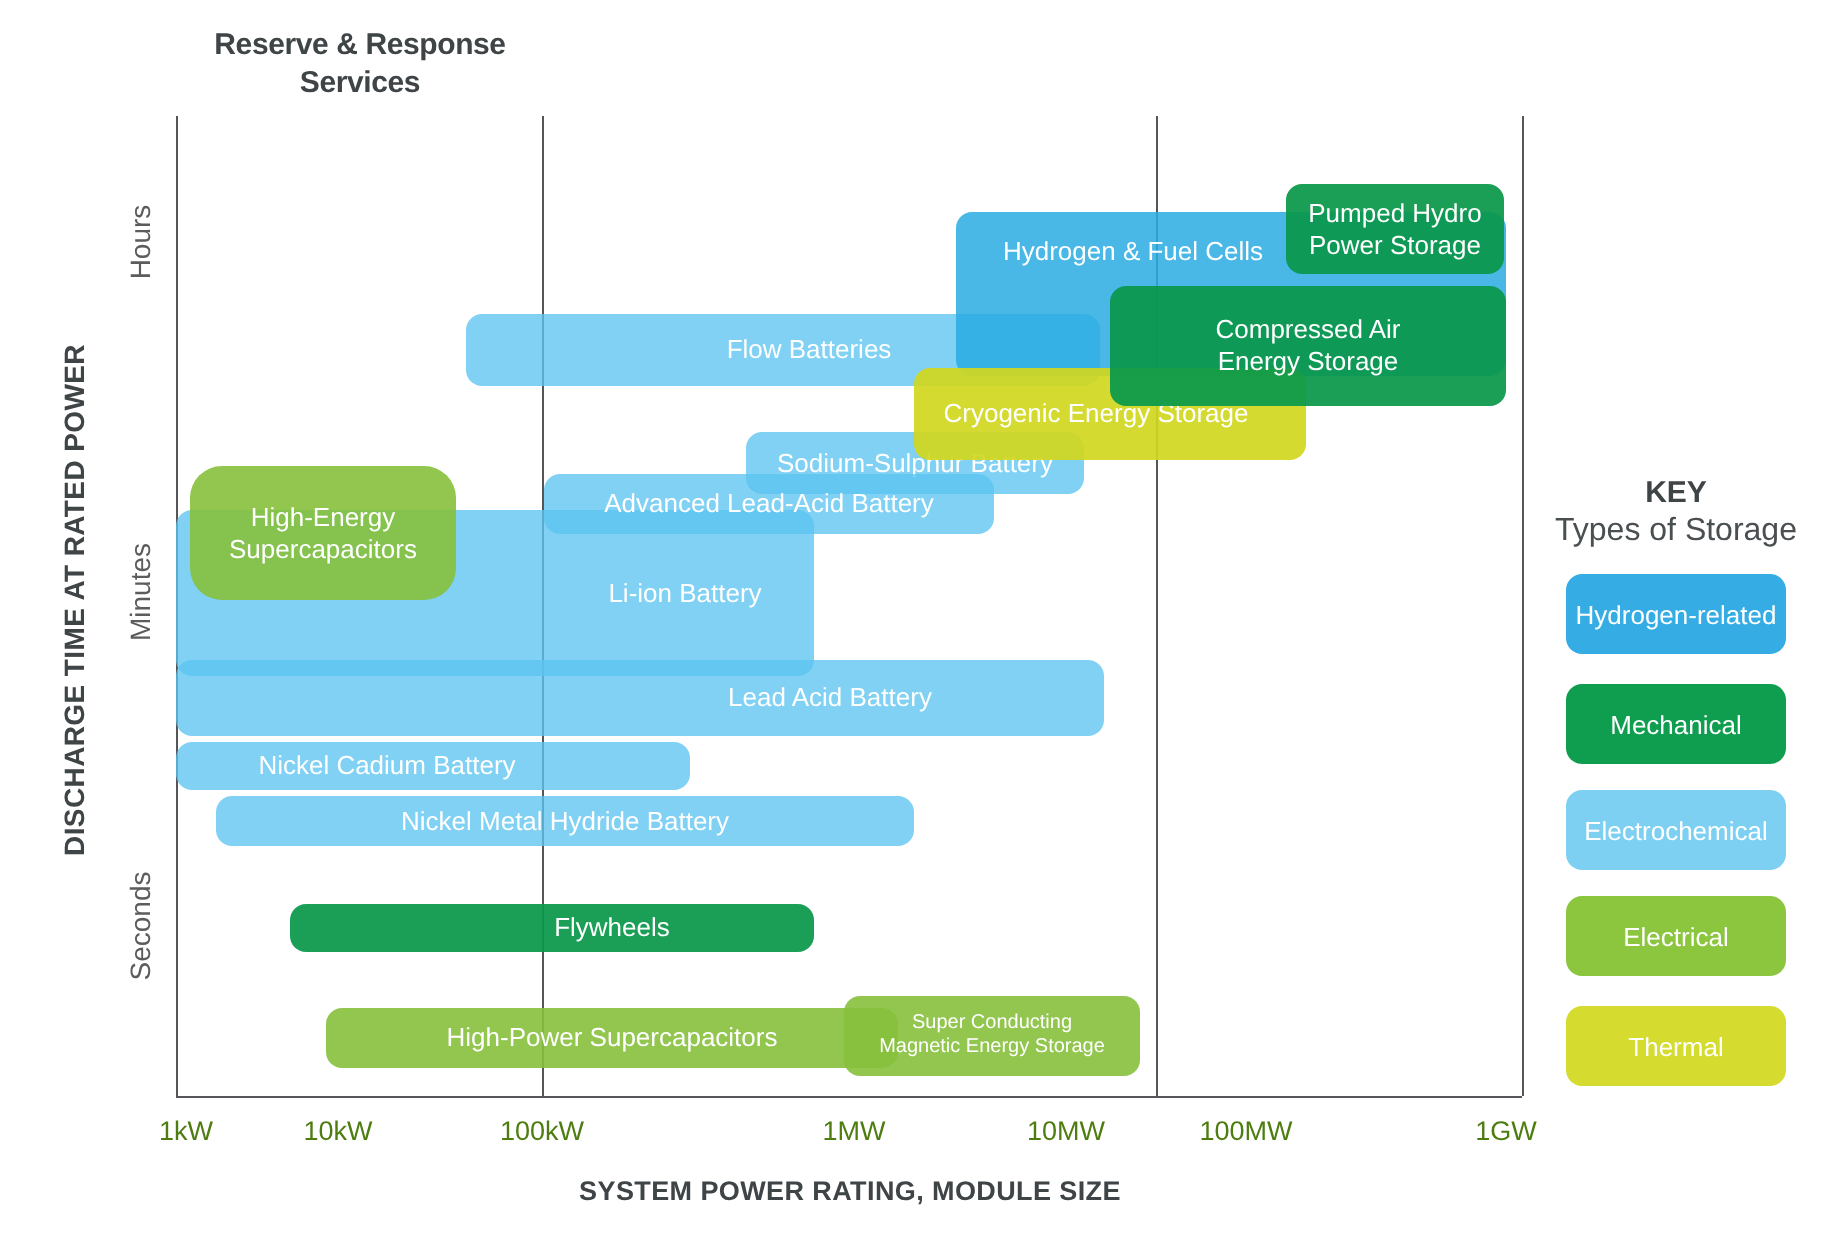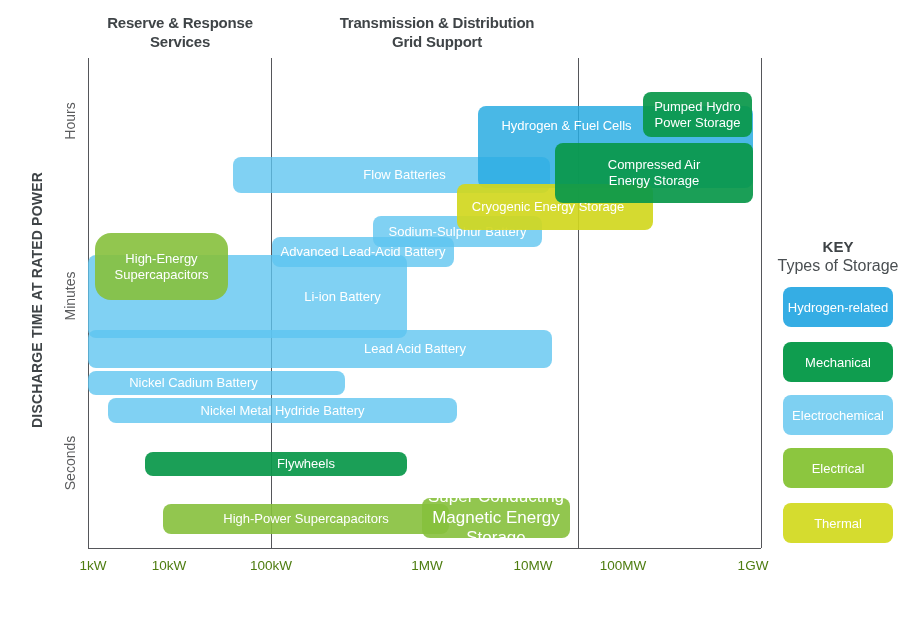--- a/index.html
+++ b/index.html
@@ -47,61 +47,60 @@
     display:flex;align-items:center;justify-content:center;
     color:#ffffff;font-size:13px;
   }
 </style>
 </head>
 <body>
 
 <div id="page">
   <div class="hdr" style="left:180px;top:14px;">Reserve &amp; Response
 Services</div>
-  <div class="hdr" style="left:437px;top:14px;">Transmission &amp; Distribution
-Grid Support</div>
 
   <div class="ytitle">DISCHARGE TIME AT RATED POWER</div>
   <div id="ycats">
       <div class="ycat" style="left: 70px; top: 121px;">Hours</div>
       <div class="ycat" style="left: 70px; top: 296px;">Minutes</div>
       <div class="ycat" style="left: 70px; top: 463px;">Seconds</div>
     </div>
 
   <div id="plot">
       <div class="bar" style="left: 88px; top: 255px; width: 319px; height: 83px; background: rgba(92, 196, 239, 0.78); z-index: 1;"><span style="transform: translateX(95px);">Li-ion Battery</span></div>
       <div class="bar" style="left: 88px; top: 330px; width: 464px; height: 38px; background: rgba(92, 196, 239, 0.78); z-index: 2;"><span style="transform: translateX(95px);">Lead Acid Battery</span></div>
       <div class="bar" style="left: 233px; top: 157px; width: 317px; height: 36px; background: rgba(92, 196, 239, 0.78); z-index: 3;"><span style="transform: translateX(13px);">Flow Batteries</span></div>
       <div class="bar top-label" style="left: 478px; top: 106px; width: 275px; height: 82px; background: rgba(41, 171, 226, 0.85); z-index: 4;"><span style="transform: translateX(-55px); margin-left: 12px;">Hydrogen &amp; Fuel Cells</span></div>
       <div class="bar" style="left: 373px; top: 216px; width: 169px; height: 31px; background: rgba(92, 196, 239, 0.78); z-index: 5;"><span>Sodium-Sulphur Battery</span></div>
-      <div class="bar" style="left: 272px; top: 237px; width: 182px; height: 30px; background: rgba(92, 196, 239, 0.78); z-index: 6; align-items: center;"><span>Advanced Lead-Acid Battery</span></div>
+      <div class="bar" style="left: 272px; top: 237px; width: 225px; height: 30px; background: rgba(92, 196, 239, 0.78); z-index: 6; align-items: center;"><span>Advanced Lead-Acid Battery</span></div>
       <div class="bar" style="left: 88px; top: 371px; width: 257px; height: 24px; background: rgba(92, 196, 239, 0.78); z-index: 7;"><span style="transform: translateX(-23px);">Nickel Cadium Battery</span></div>
       <div class="bar" style="left: 108px; top: 398px; width: 349px; height: 25px; background: rgba(92, 196, 239, 0.78); z-index: 8;"><span>Nickel Metal Hydride Battery</span></div>
       <div class="bar" style="left: 457px; top: 184px; width: 196px; height: 46px; background: rgba(209, 215, 30, 0.92); z-index: 9;"><span style="transform: translateX(-7px);">Cryogenic Energy Storage</span></div>
       <div class="bar" style="left: 555px; top: 143px; width: 198px; height: 60px; background: rgba(10, 152, 74, 0.93); z-index: 10;"><span>Compressed Air
 Energy Storage</span></div>
       <div class="bar" style="left: 643px; top: 92px; width: 109px; height: 45px; background: rgba(10, 152, 74, 0.93); z-index: 11;"><span>Pumped Hydro
 Power Storage</span></div>
       <div class="bar" style="left: 95px; top: 233px; width: 133px; height: 67px; background: rgba(134, 192, 60, 0.9); z-index: 12; border-radius: 16px;"><span>High-Energy
 Supercapacitors</span></div>
       <div class="bar" style="left: 145px; top: 452px; width: 262px; height: 24px; background: rgba(10, 152, 74, 0.93); z-index: 13;"><span style="transform: translateX(30px);">Flywheels</span></div>
       <div class="bar" style="left: 163px; top: 504px; width: 286px; height: 30px; background: rgba(134, 192, 60, 0.9); z-index: 14;"><span>High-Power Supercapacitors</span></div>
-      <div class="bar" style="left: 422px; top: 498px; width: 148px; height: 40px; background: rgba(134, 192, 60, 0.9); z-index: 15;"><span style="font-size: 17px;">Super Conducting
+      <div class="bar" style="left: 422px; top: 498px; width: 148px; height: 40px; background: rgba(134, 192, 60, 0.9); z-index: 15;"><span style="font-size: 10px;">Super Conducting
 Magnetic Energy Storage</span></div>
     </div>
 
   <div id="xticks">
       <div class="xtick" style="left: 93px; top: 558px;">1kW</div>
       <div class="xtick" style="left: 169px; top: 558px;">10kW</div>
       <div class="xtick" style="left: 271px; top: 558px;">100kW</div>
       <div class="xtick" style="left: 427px; top: 558px;">1MW</div>
       <div class="xtick" style="left: 533px; top: 558px;">10MW</div>
       <div class="xtick" style="left: 623px; top: 558px;">100MW</div>
       <div class="xtick" style="left: 753px; top: 558px;">1GW</div>
     </div>
+  <div class="xtitle" style="left:425px;top:588px;">SYSTEM POWER RATING, MODULE SIZE</div>
 
   <div class="legend-title" style="left:838px;top:238px;">KEY</div>
   <div class="legend-sub" style="left:838px;top:257px;">Types of Storage</div>
   <div id="legend-items">
       <div class="swatch" style="left: 783px; top: 287px; background: rgb(53, 173, 228);">Hydrogen-related</div>
       <div class="swatch" style="left: 783px; top: 342px; background: rgb(15, 157, 79);">Mechanical</div>
       <div class="swatch" style="left: 783px; top: 395px; background: rgb(126, 208, 242);">Electrochemical</div>
       <div class="swatch" style="left: 783px; top: 448px; background: rgb(140, 198, 63);">Electrical</div>
       <div class="swatch" style="left: 783px; top: 503px; background: rgb(213, 220, 47);">Thermal</div>
     </div>

